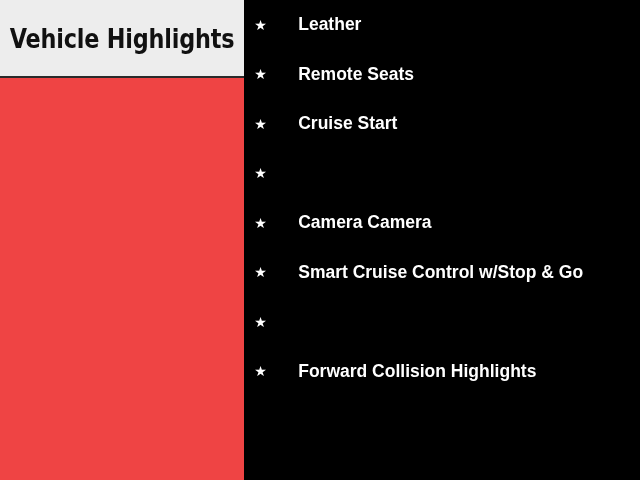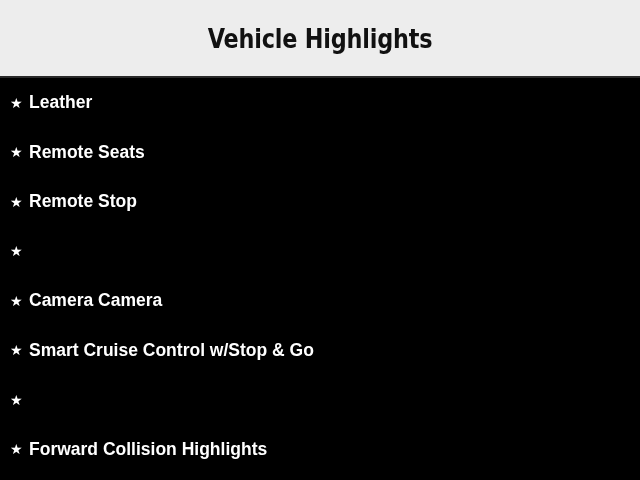--- a/index.html
+++ b/index.html
@@ -14,21 +14,21 @@
     font-family: "Liberation Sans", sans-serif;
     -webkit-font-smoothing: antialiased;
   }
 
   #app {
     position: relative;
     width: 640px;
     height: 480px;
     background: #ef4444;
     display: flex;
-    flex-direction: column;
+    flex-direction: row;
   }
 
   
   .header {
     height: 78px;
     flex: 0 0 78px;
     background: #ededed;
     border-bottom: 2px solid #2a2a2a;
     box-sizing: border-box;
     display: flex;
@@ -82,20 +82,21 @@
     display: inline-block;
   }
 
   .highlight-label {
     font-family: "Liberation Sans", sans-serif;
     font-size: 17.5px;
     font-weight: bold;
     color: #ffffff;
     line-height: 1;
     white-space: nowrap;
+    margin-left: 25px;
   }
 </style>
 </head>
 <body>
 
 <div id="app">
 
   <div class="header">
     <div class="header-title">Vehicle Highlights</div>
   </div>
@@ -108,21 +109,21 @@
         <span class="highlight-label">Leather</span>
       </li>
 
       <li class="highlight-item">
         <span class="star-icon">★</span>
         <span class="highlight-label">Remote Seats</span>
       </li>
 
       <li class="highlight-item">
         <span class="star-icon">★</span>
-        <span class="highlight-label">Remote Stop</span>
+        <span class="highlight-label">Cruise Start</span>
       </li>
 
       <li class="highlight-item">
         <span class="star-icon">★</span>
       </li>
 
       <li class="highlight-item">
         <span class="star-icon">★</span>
         <span class="highlight-label">Camera Camera</span>
       </li>

